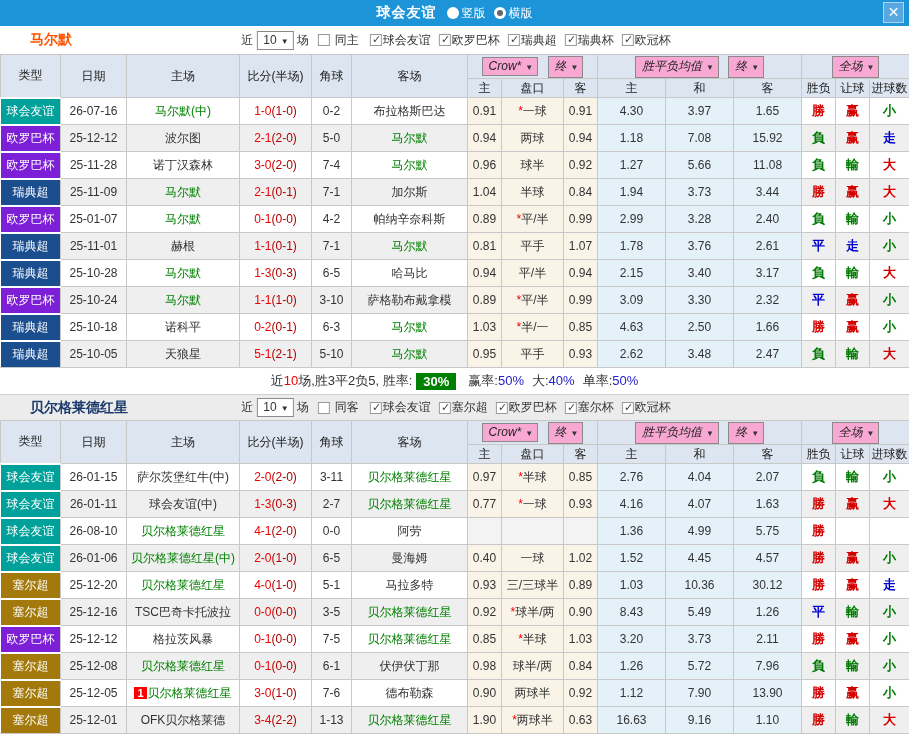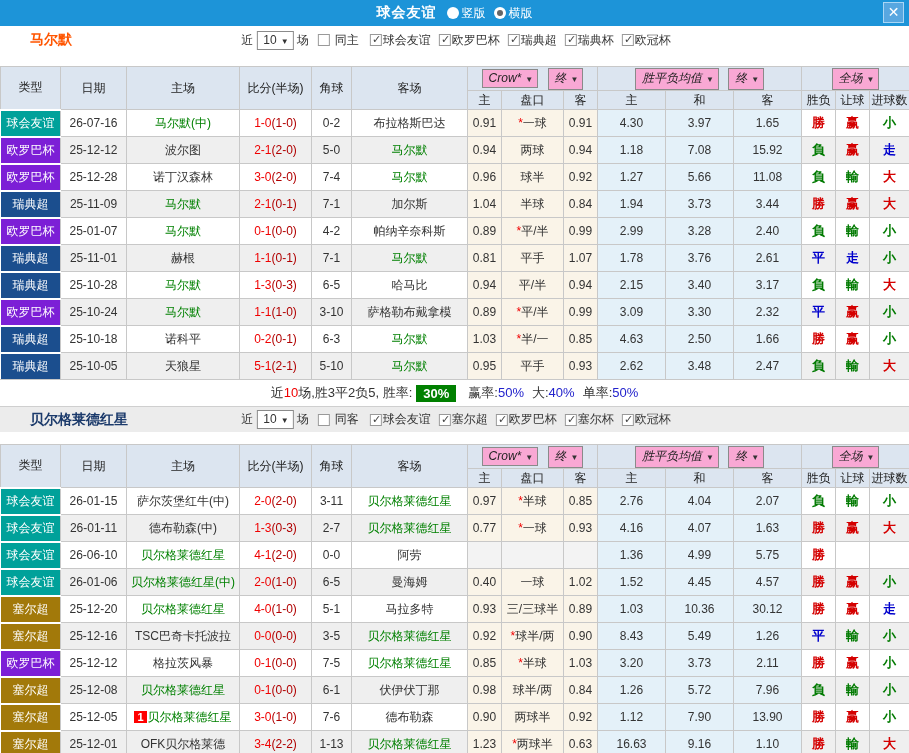--- a/index.html
+++ b/index.html
@@ -35,21 +35,21 @@
   .filters .lbl { margin:0 3px; }
   .select { display:inline-block; background:#fff; border:1px solid #8A8A8A;
     padding:1px 4px 2px 6px; cursor:pointer; white-space:nowrap; }
   .select .arr { font-size:8px; color:#333; margin-left:4px; }
   .cb { display:inline-block; width:12px; height:12px; border:1px solid #999;
     background:#fff; vertical-align:-2px; margin:0 2px 0 6px; cursor:pointer; position:relative; }
   .cb.checked { margin:0 1px 0 8px; }
   .cb.checked::after { content:"✓"; position:absolute; left:0; top:-2px; width:12px;
     font-size:11px; font-weight:bold; color:#444; text-align:center; }
   
-  table { border-collapse:collapse; table-layout:fixed; width:909px;margin-top:12px; }
+  table { border-collapse:collapse; table-layout:fixed; width:909px; }
   th, td { border:1px solid #C8C8C8; text-align:center; padding:0 1px;
     height:27px; overflow:hidden; white-space:nowrap; }
   thead th { background:#DCE5F0; font-weight:normal; color:#222; }
   thead tr.hrow1 th { height:24px; }
   thead tr.hrow2 th { height:19px; }
   .dd-cell .select { margin:0 3px; background:#f9a8d4;font-style:italic; }
   tbody tr.even td { background:#EFEFEF; }
   td.type { color:#fff; border-top:2px solid #fff; border-left-color:#fff; }
   td.hc  { background:#FAF4E8 !important; }
   td.hc.empty { background:#F3F3F3 !important; }
@@ -184,21 +184,21 @@
         <td class="hc">0.94</td>
         <td class="avg">1.18</td>
         <td class="avg">7.08</td>
         <td class="avg">15.92</td>
         <td class="res" style="color: rgb(0, 122, 0);">負</td>
         <td class="res" style="color: rgb(212, 0, 0);">赢</td>
         <td class="res" style="color: rgb(0, 0, 204);">走</td>
       </tr>
       <tr class="odd">
         <td class="type" style="background: rgb(124, 31, 214);">欧罗巴杯</td>
-        <td>25-12-28</td>
+        <td>25-11-28</td>
         <td><span>诺丁汉森林</span></td>
         <td><span class="score-main">3-0</span><span class="score-half">(2-0)</span></td>
         <td>7-4</td>
         <td><span class="green-team">马尔默</span></td>
         <td class="hc">0.96</td>
         <td class="hc">球半</td>
         <td class="hc">0.92</td>
         <td class="avg">1.27</td>
         <td class="avg">5.66</td>
         <td class="avg">11.08</td>
@@ -421,37 +421,37 @@
         <td class="avg">2.76</td>
         <td class="avg">4.04</td>
         <td class="avg">2.07</td>
         <td class="res" style="color: rgb(0, 122, 0);">負</td>
         <td class="res" style="color: rgb(0, 122, 0);">輸</td>
         <td class="res" style="color: rgb(0, 122, 0);">小</td>
       </tr>
       <tr class="even">
         <td class="type" style="background: rgb(0, 161, 154);">球会友谊</td>
         <td>26-01-11</td>
-        <td><span>德布勒森(中)</span></td>
+        <td><span>球会友谊(中)</span></td>
         <td><span class="score-main">1-3</span><span class="score-half">(0-3)</span></td>
         <td>2-7</td>
         <td><span class="green-team">贝尔格莱德红星</span></td>
         <td class="hc">0.77</td>
         <td class="hc"><span class="star">*</span>一球</td>
         <td class="hc">0.93</td>
         <td class="avg">4.16</td>
         <td class="avg">4.07</td>
         <td class="avg">1.63</td>
         <td class="res" style="color: rgb(212, 0, 0);">勝</td>
         <td class="res" style="color: rgb(212, 0, 0);">赢</td>
         <td class="res" style="color: rgb(212, 0, 0);">大</td>
       </tr>
       <tr class="odd">
         <td class="type" style="background: rgb(0, 161, 154);">球会友谊</td>
-        <td>26-06-10</td>
+        <td>26-08-10</td>
         <td><span class="green-team">贝尔格莱德红星</span></td>
         <td><span class="score-main">4-1</span><span class="score-half">(2-0)</span></td>
         <td>0-0</td>
         <td><span>阿劳</span></td>
         <td class="hc empty"></td>
         <td class="hc empty"></td>
         <td class="hc empty"></td>
         <td class="avg">1.36</td>
         <td class="avg">4.99</td>
         <td class="avg">5.75</td>
@@ -561,21 +561,21 @@
         <td class="res" style="color: rgb(212, 0, 0);">赢</td>
         <td class="res" style="color: rgb(0, 122, 0);">小</td>
       </tr>
       <tr class="even">
         <td class="type" style="background: rgb(162, 121, 10);">塞尔超</td>
         <td>25-12-01</td>
         <td><span>OFK贝尔格莱德</span></td>
         <td><span class="score-main">3-4</span><span class="score-half">(2-2)</span></td>
         <td>1-13</td>
         <td><span class="green-team">贝尔格莱德红星</span></td>
-        <td class="hc">1.23</td>
+        <td class="hc">1.90</td>
         <td class="hc"><span class="star">*</span>两球半</td>
         <td class="hc">0.63</td>
         <td class="avg">16.63</td>
         <td class="avg">9.16</td>
         <td class="avg">1.10</td>
         <td class="res" style="color: rgb(212, 0, 0);">勝</td>
         <td class="res" style="color: rgb(0, 122, 0);">輸</td>
         <td class="res" style="color: rgb(212, 0, 0);">大</td>
       </tr>
     </tbody>

